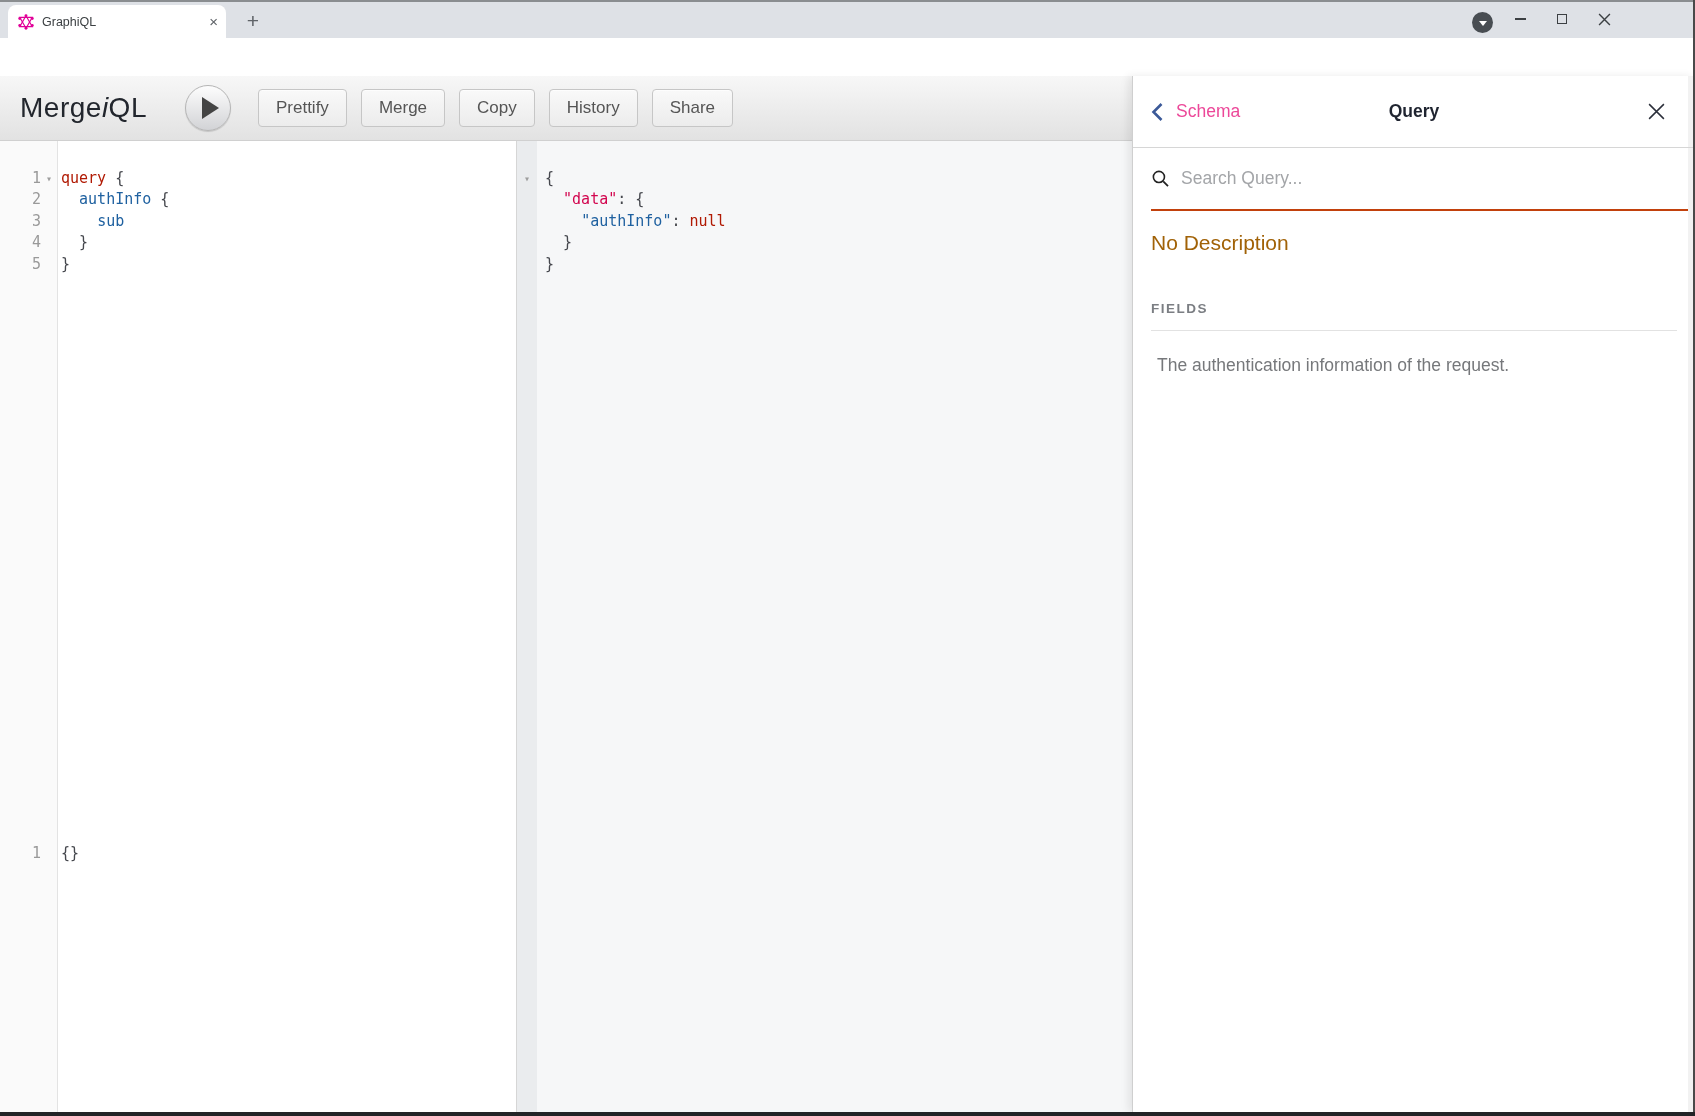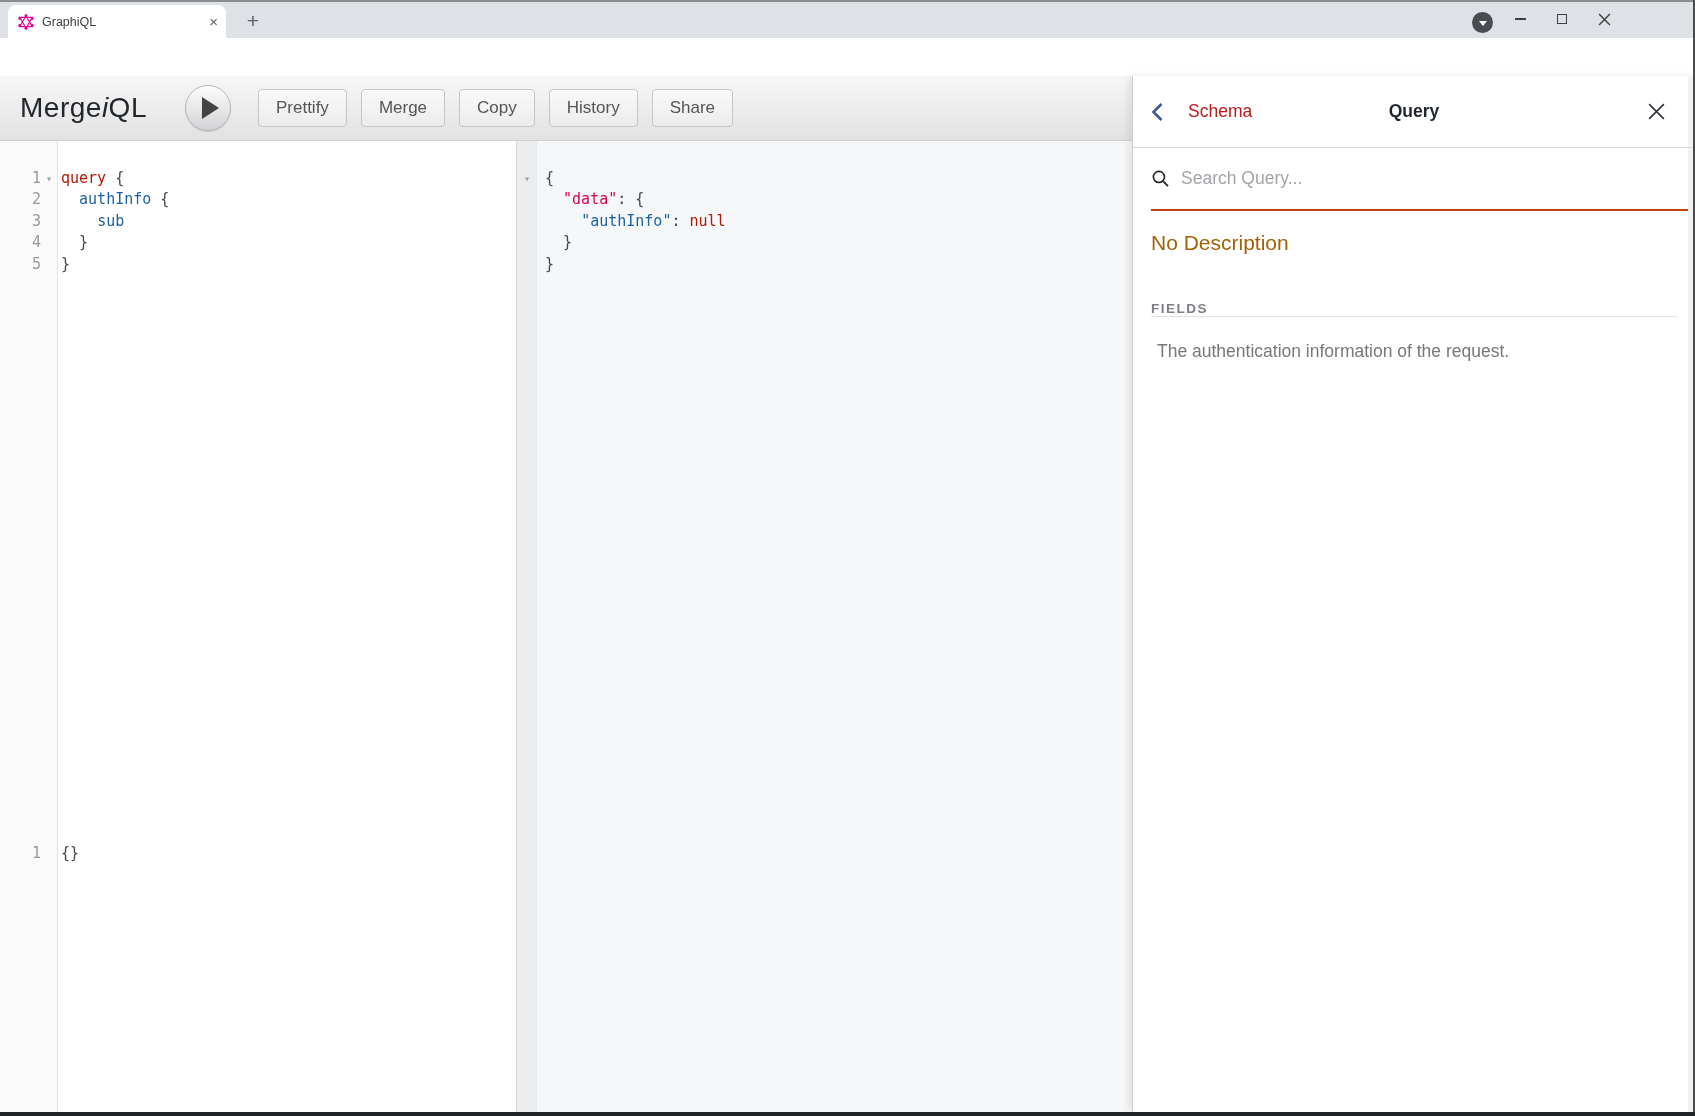--- a/index.html
+++ b/index.html
@@ -89,33 +89,33 @@
   .result-pane { flex:1; background:#f6f7f8; position:relative; }
   .result-pane::before { content:""; position:absolute; left:0; top:0; bottom:0; width:20px; background:#eaecee; }
   .cm-result .cm-fold { width:20px; }
   .cm-result .cm-text { padding-left:8px; }
 
   
   .doc-panel { flex:1; background:#fff; border-left:1px solid #cfcfcf; box-shadow:-4px 0 8px rgba(0,0,0,.08);
                display:flex; flex-direction:column; position:relative; z-index:5; }
   .doc-header { height:72px; border-bottom:1px solid #d6d6d6; position:relative;
                 display:flex; align-items:center; flex-shrink:0; }
-  .doc-back { display:flex; align-items:center; gap:24px; margin-left:18px; color:#b91c1c; font-size:17.5px; }
+  .doc-back { display:flex; align-items:center; gap:12px; margin-left:18px; color:#ec4899; font-size:17.5px; }
   .doc-title { position:absolute; left:0; right:0; text-align:center; font-size:17.5px; font-weight:bold; color:#1f2430; }
   .doc-close { position:absolute; right:26px; top:22px; width:26px; height:26px;
                display:flex; align-items:center; justify-content:center; }
   .doc-search { height:63px; margin-left:18px; border-bottom:2px solid #c2410c;
                 display:flex; align-items:center; gap:11px; flex-shrink:0; }
   .doc-search input { border:none; outline:none; background:transparent; font-size:17.5px; color:#333;
                       font-family:"Liberation Sans", sans-serif; width:380px; }
   .doc-search input::placeholder { color:#a3a5a8; }
   .doc-content { padding:0 18px; flex:1; }
   .no-desc { margin-top:20px; font-size:21px; color:#a16207; }
   .fields-heading { margin-top:46px; font-size:13.5px; font-weight:bold; letter-spacing:1.5px; color:#7b7e83;
-                    border-bottom:1px solid #e2e2e2; }
+                    padding-bottom:14px; border-bottom:1px solid #e2e2e2; }
   .field-row { margin-top:24px; font-size:17.5px; }
   .field-name { color:#2A4D8D; } .field-sep { color:#666; } .field-type { color:#CA9800; }
   .field-desc { margin-top:24px; margin-left:6px; font-size:17.5px; color:#76787b; }
   .doc-scroll-track { position:absolute; right:0; top:0; bottom:0; width:7px; background:#f2f2f2; }
 </style>
 </head>
 <body>
 
 <div class="win-edge-top"></div>
 <div class="win-edge-right"></div>

